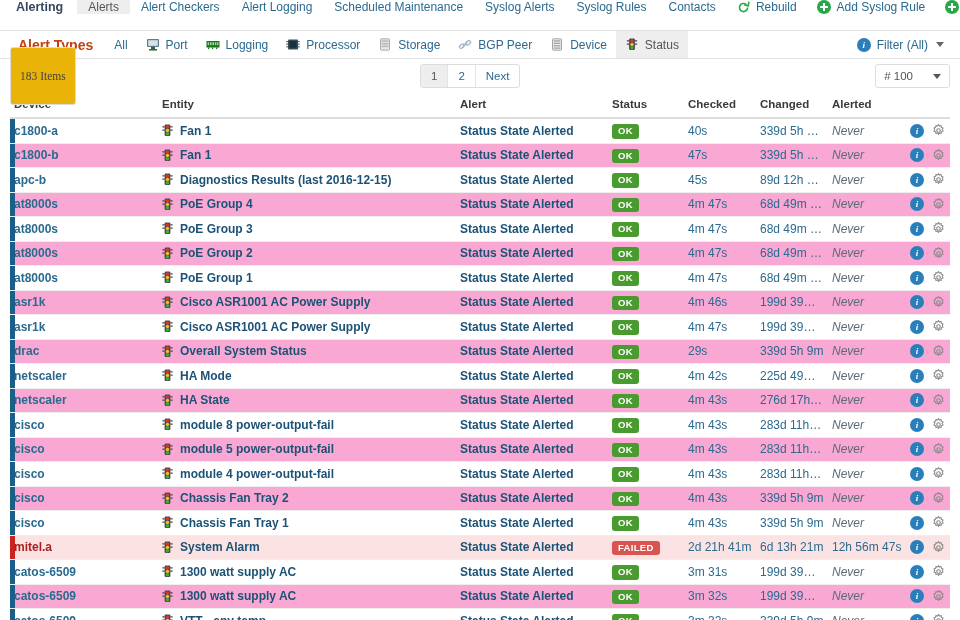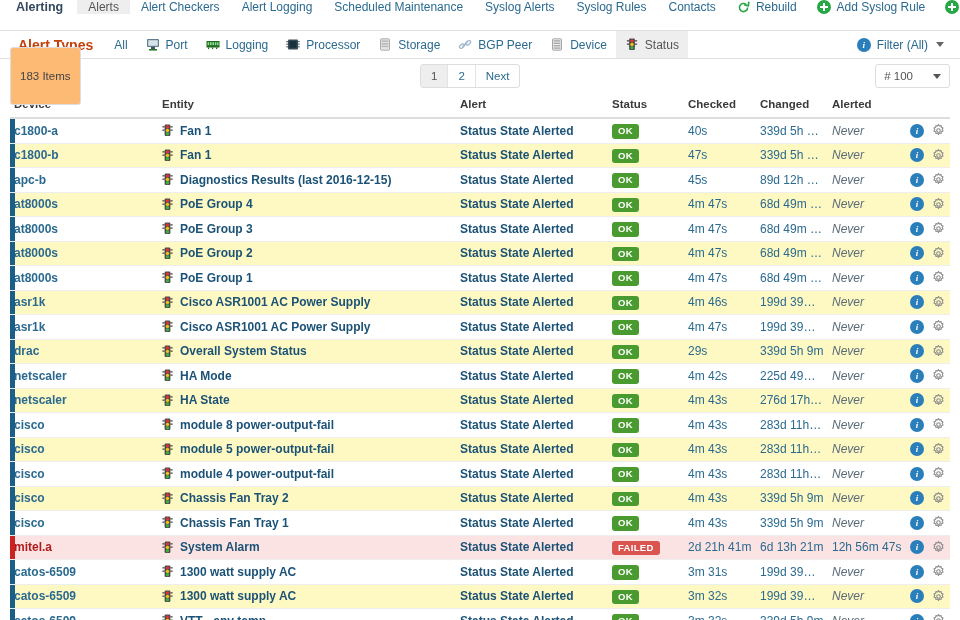--- a/index.html
+++ b/index.html
@@ -118,26 +118,27 @@
   
   .pagebar {
     height: 34px;
     display: flex; align-items: center;
     padding: 0 10px;
     position: relative;
     background: #ffffff;
   }
   .items-badge {
     border: 1px solid #dddddd;
-    background: #fdba74;
+    background: #eab308;
     border-radius: 3px;
     padding: 22px 9px;
     font-size: 11.5px;
     color: #444444;
     white-space: nowrap;
+    font-family: Liberation Serif, serif;
   }
   .pager {
     position: absolute; left: 50%; transform: translateX(-60px);
     display: flex; border: 1px solid #dddddd; border-radius: 3px;
     overflow: hidden; background: #ffffff;
   }
   .pager-item {
     padding: 5px 10px; font-size: 11.5px; color: #2b6a8f;
     border-right: 1px solid #e3e3e3; cursor: pointer; white-space: nowrap;
   }
@@ -167,21 +168,21 @@
   table.alerts tbody td {
     padding: 4px 4px;
     border-bottom: 1px solid #eeeeee;
     font-size: 12px;
     vertical-align: middle;
     white-space: nowrap;
     overflow: hidden;
     text-overflow: ellipsis;
     height: 22px;
   }
-  tbody tr.zebra { background: #fef9c3; }
+  tbody tr.zebra { background: #f9a8d4; }
   tbody tr.danger { background: #fbe3e4; }
 
   td.c-device { width: 148px; position: relative; padding-left: 16px; }
   td.c-entity { width: 298px; }
   td.c-alert  { width: 152px; }
   td.c-status { width: 76px; }
   td.c-checked{ width: 72px; }
   td.c-changed{ width: 72px; }
   td.c-alerted{ width: 78px; }
   td.c-actions{ width: 44px; }

